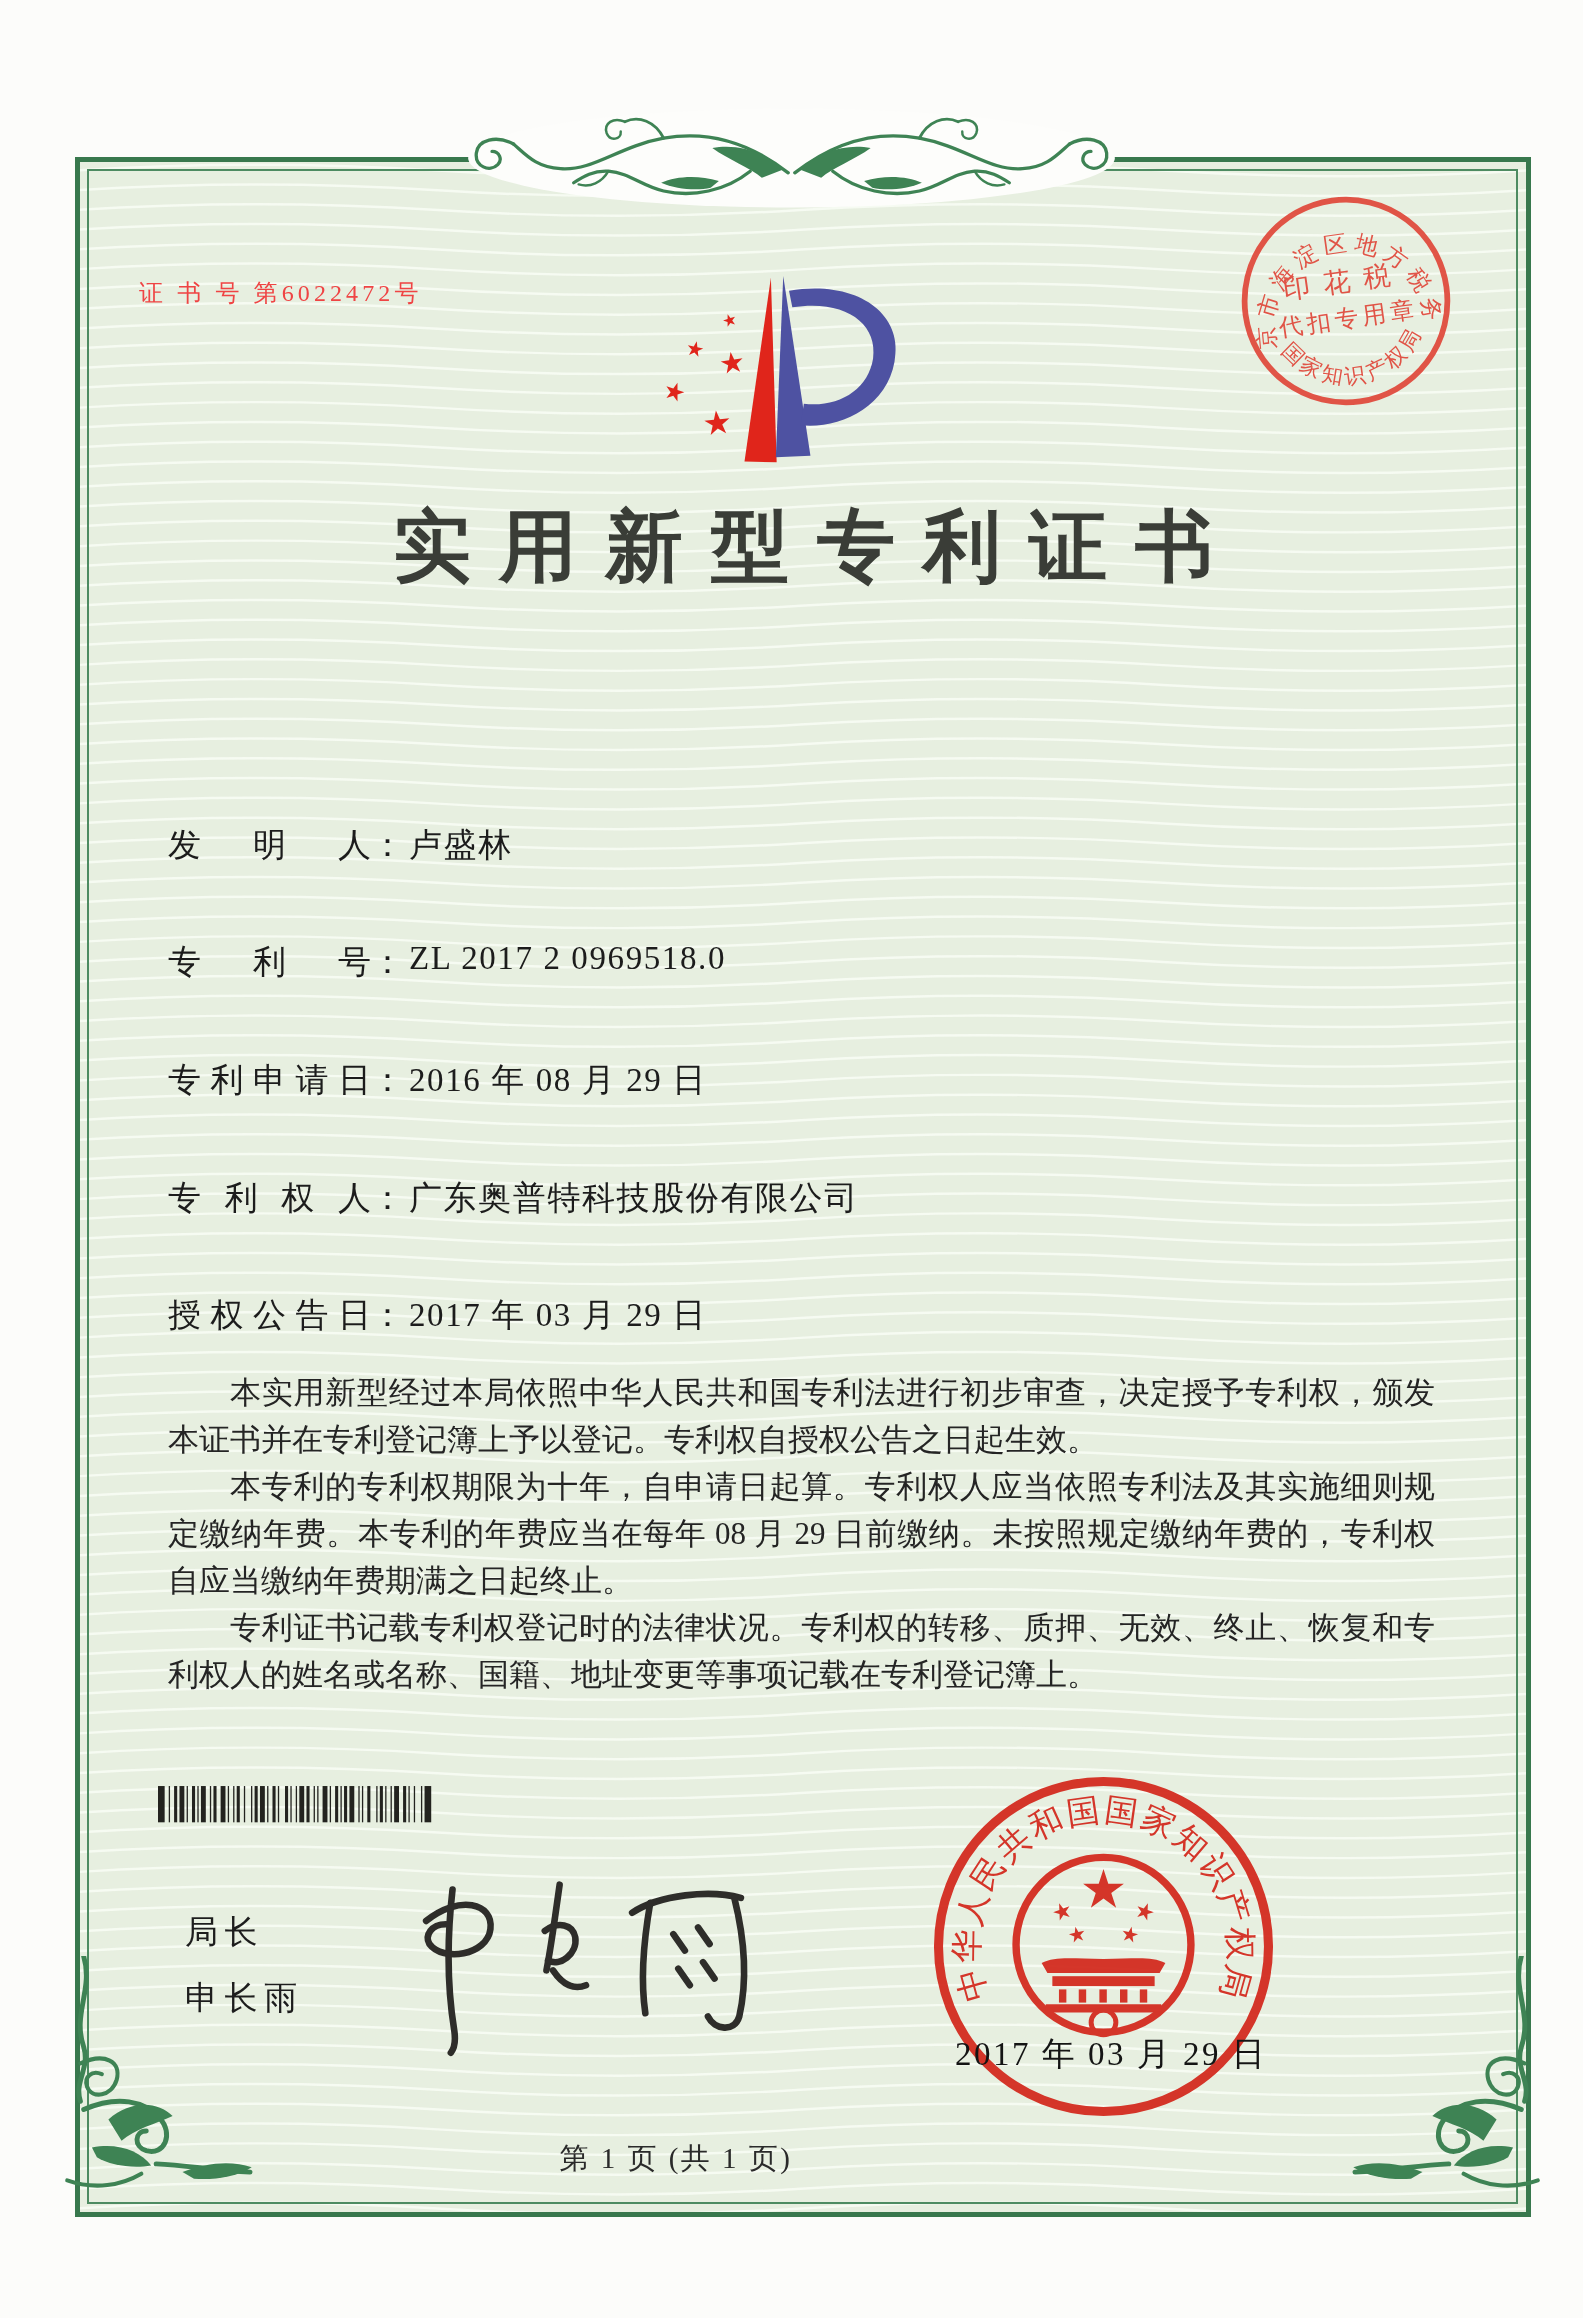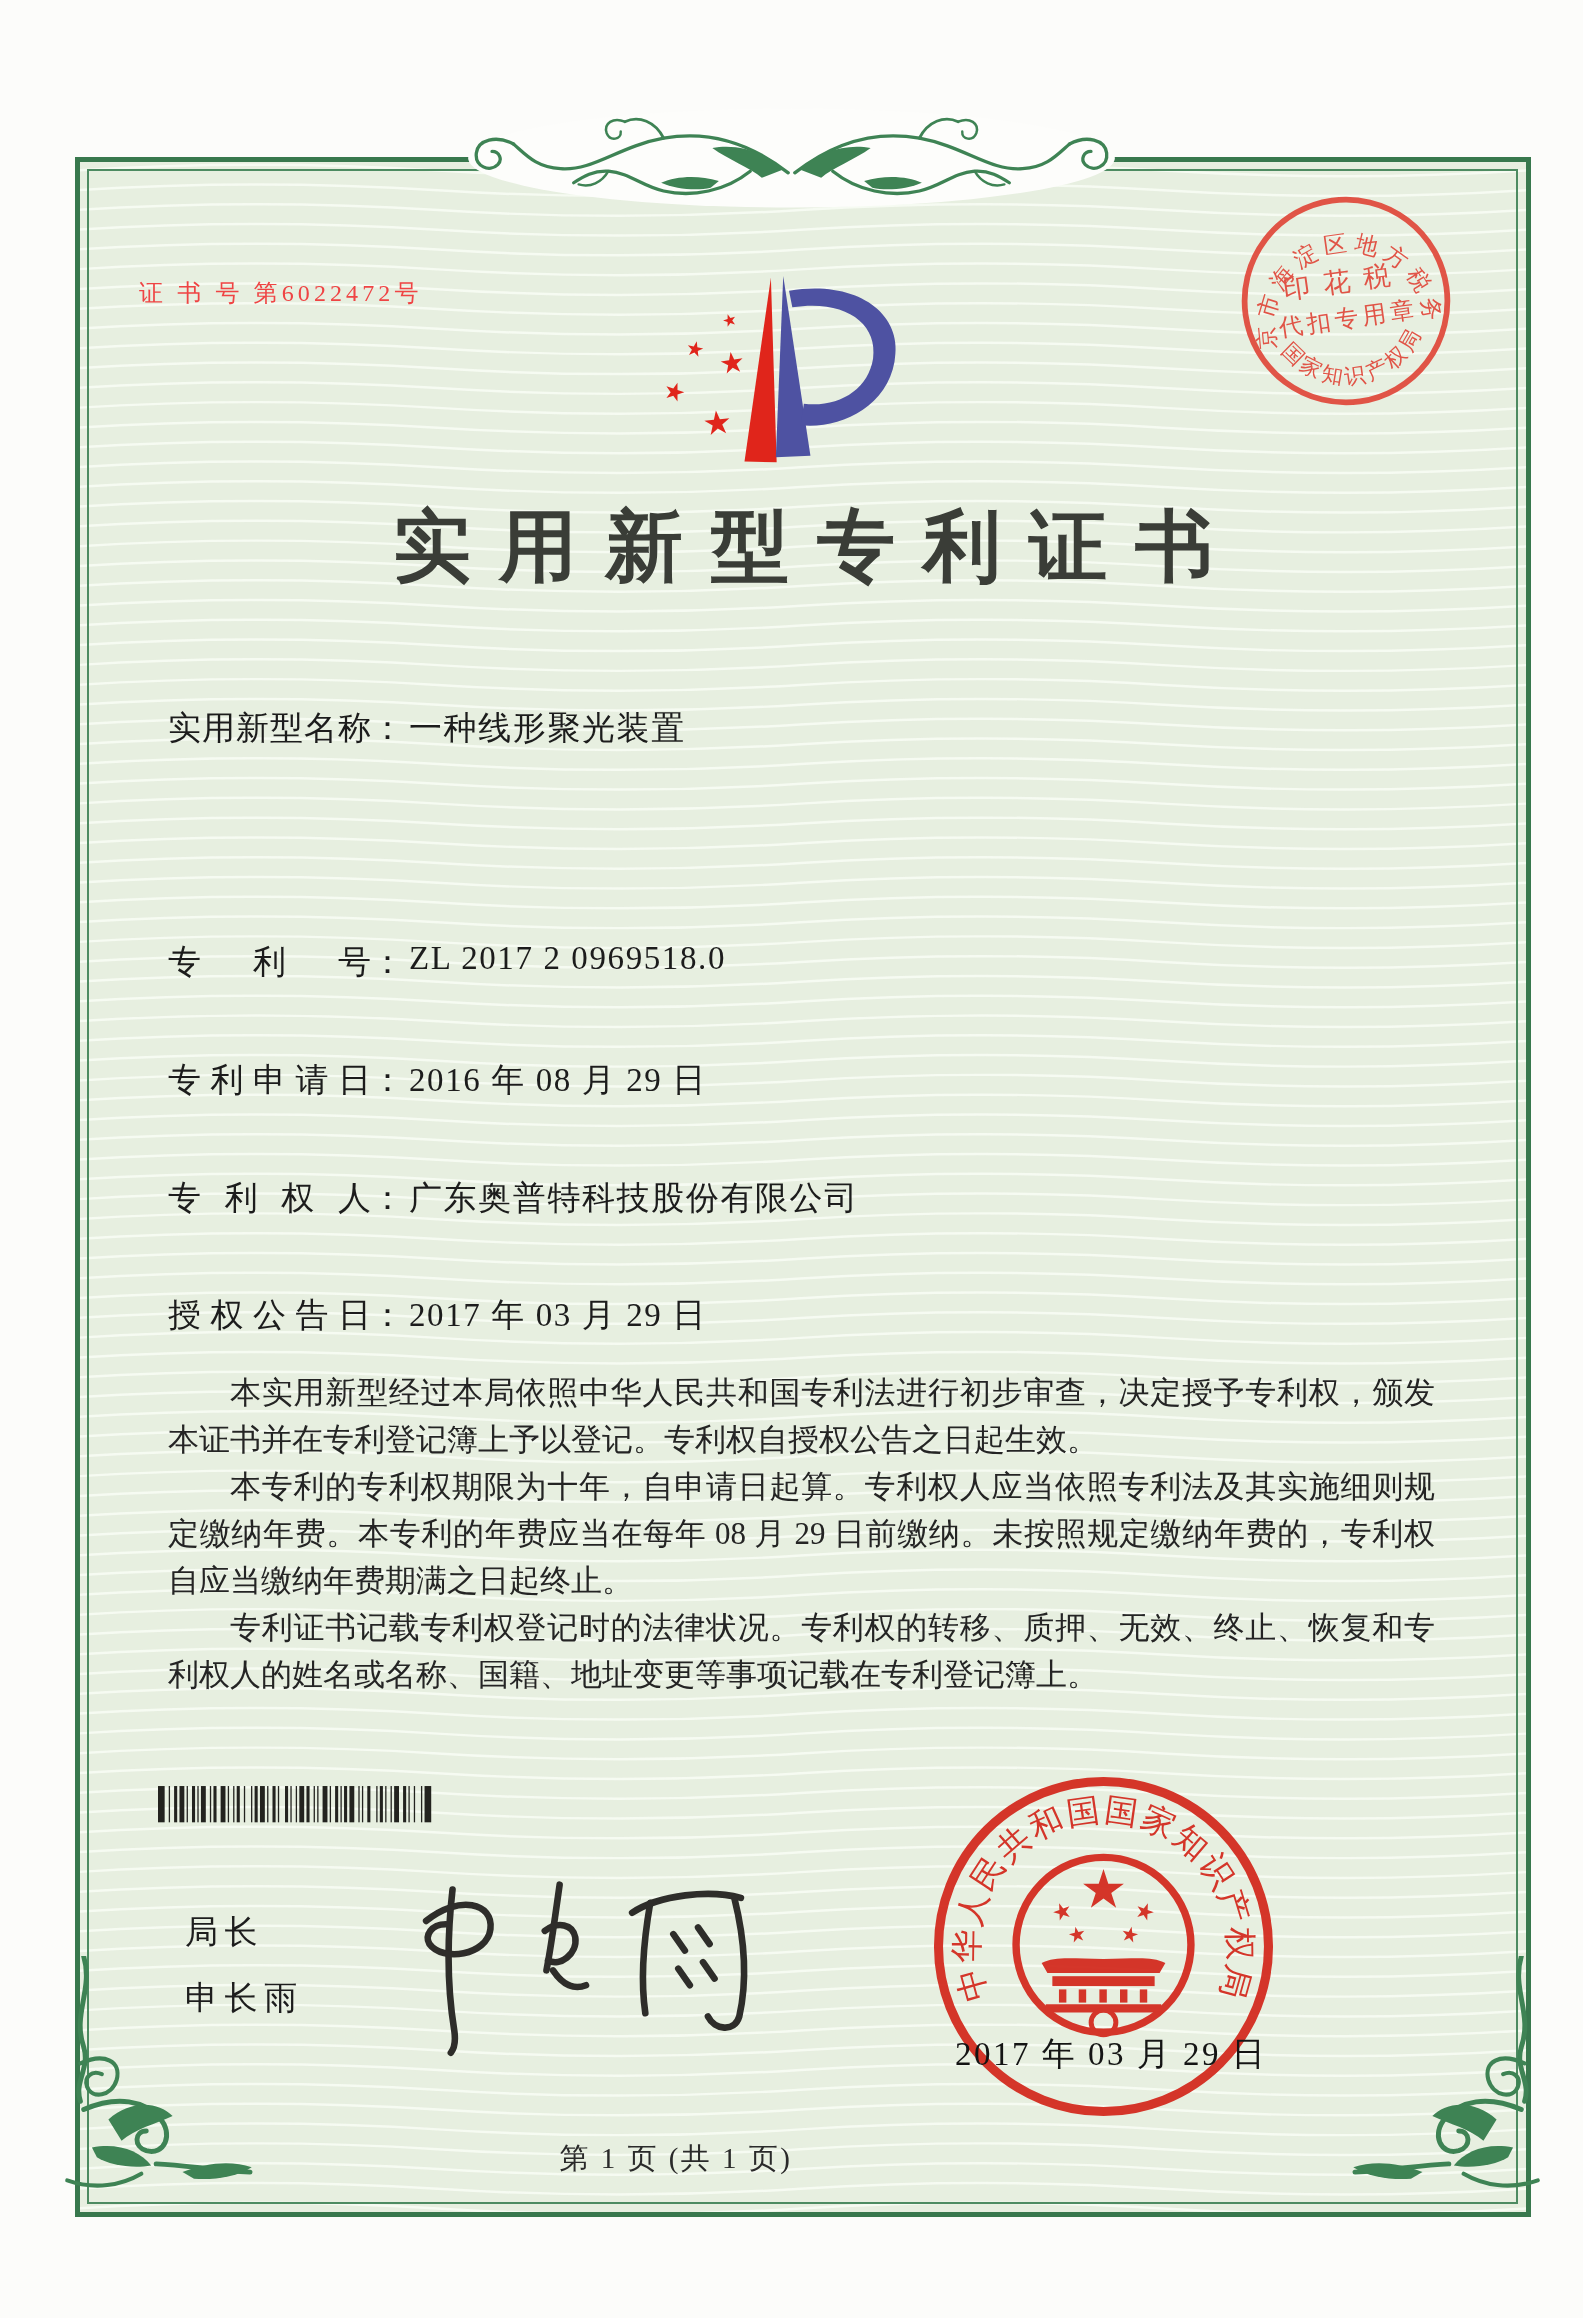--- a/index.html
+++ b/index.html
@@ -90,22 +90,22 @@
         <textPath href="#stampTopArc" startOffset="50%" text-anchor="middle">北京市海淀区地方税务局</textPath>
       </text>
       <text x="165" y="152" text-anchor="middle" font-size="33" letter-spacing="16">印花税</text>
       <text x="165" y="196" text-anchor="middle" font-size="29" letter-spacing="5">代扣专用章</text>
       <text font-size="26" letter-spacing="4">
         <textPath href="#stampBottomArc" startOffset="50%" text-anchor="middle">国家知识产权局</textPath>
       </text>
     </g>
   </svg>
 
-  <div class="abs field" style="top:706px;">
-    <span class="field-label">实用新型名称</span><span class="field-colon">：</span><span class="field-value">一种线形聚光装置</span>
+  <div class="abs field" style="top:823px;">
+    <span class="field-label">发明人</span><span class="field-colon">：</span><span class="field-value">卢盛林</span>
   </div>
   <div class="abs field" style="top:940px;">
     <span class="field-label">专利号</span><span class="field-colon">：</span><span class="field-value">ZL 2017 2 0969518.0</span>
   </div>
   <div class="abs field" style="top:1058px;">
     <span class="field-label">专利申请日</span><span class="field-colon">：</span><span class="field-value">2016 年 08 月 29 日</span>
   </div>
   <div class="abs field" style="top:1176px;">
     <span class="field-label">专利权人</span><span class="field-colon">：</span><span class="field-value">广东奥普特科技股份有限公司</span>
   </div>

